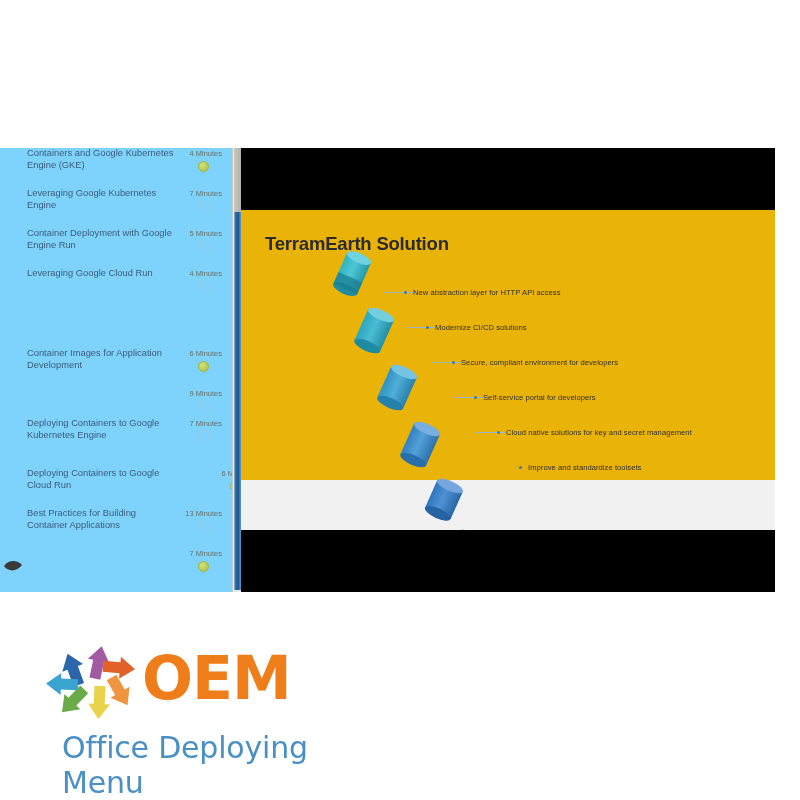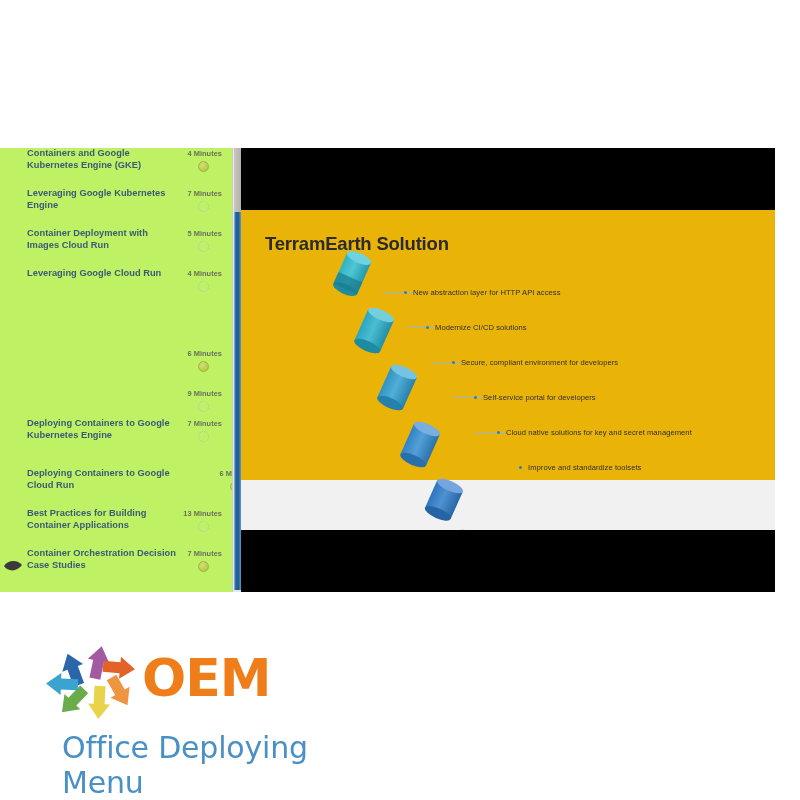--- a/index.html
+++ b/index.html
@@ -15,22 +15,21 @@
     position: relative;
   }
 
   
   #course-panel {
     position: absolute;
     left: 0;
     top: 148px;
     width: 232px;
     height: 444px;
-    background: #bef264;
-    font-weight: bold;
+    background: #7dd3fc;
   }
   .lesson-row {
     position: absolute;
     left: 0;
     width: 232px;
     height: 40px;
   }
   .lesson-marker {
     position: absolute;
     left: 2px;
@@ -204,21 +203,21 @@
     position: absolute;
     left: 0;
     top: 0;
     width: 104px;
     height: 96px;
   }
   #logo-oem {
     position: absolute;
     left: 100px;
     top: 2px;
-    font-size: 52px;
+    font-size: 60px;
     font-weight: bold;
     color: #ef7d1a;
     letter-spacing: -1px;
     line-height: 80px;
     font-family: "DejaVu Sans", sans-serif;
   }
   #logo-tagline {
     position: absolute;
     left: 20px;
     top: 94px;
@@ -240,34 +239,35 @@
       </div>
     </div>
     <div class="lesson-row" style="top: 40px;">
       <div class="lesson-title">Leveraging Google Kubernetes Engine</div>
       <div class="lesson-duration">7 Minutes</div>
       <div class="lesson-status">
         <div class="st-todo"></div>
       </div>
     </div>
     <div class="lesson-row" style="top: 80px;">
-      <div class="lesson-title">Container Deployment with Images Cloud Run</div>
+      <div class="lesson-title">Container Deployment with Google Engine Run</div>
       <div class="lesson-duration">5 Minutes</div>
       <div class="lesson-status">
         <div class="st-todo"></div>
       </div>
     </div>
     <div class="lesson-row" style="top: 120px;">
       <div class="lesson-title">Leveraging Google Cloud Run</div>
       <div class="lesson-duration">4 Minutes</div>
       <div class="lesson-status">
         <div class="st-todo"></div>
       </div>
     </div>
     <div class="lesson-row" style="top: 200px;">
+      <div class="lesson-title">Container Images for Application Development</div>
       <div class="lesson-duration">6 Minutes</div>
       <div class="lesson-status">
         <div class="st-done"></div>
       </div>
     </div>
     <div class="lesson-row" style="top: 240px;">
       <div class="lesson-duration">9 Minutes</div>
       <div class="lesson-status">
         <div class="st-todo"></div>
       </div>
@@ -292,21 +292,20 @@
       <div class="lesson-status">
         <div class="st-todo"></div>
       </div>
     </div>
     <div class="lesson-row" style="top: 400px;">
       <div class="lesson-marker">
         <svg viewBox="0 0 22 16" width="22" height="16">
           <path d="M2 8 C6 2, 15 1, 20 7 C15 14, 6 14, 2 8 Z" fill="#3a3a3a"></path>
         </svg>
       </div>
-      <div class="lesson-title">Container Orchestration Decision Case Studies</div>
       <div class="lesson-duration">7 Minutes</div>
       <div class="lesson-status">
         <div class="st-done"></div>
       </div>
     </div>
   </div>
 
 <div id="scroll-area">
   <div id="scroll-track">
     <div id="scroll-thumb"></div>

